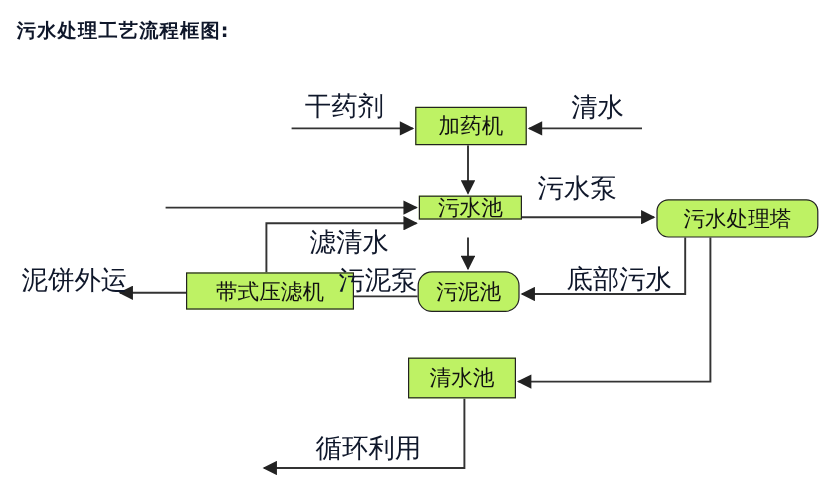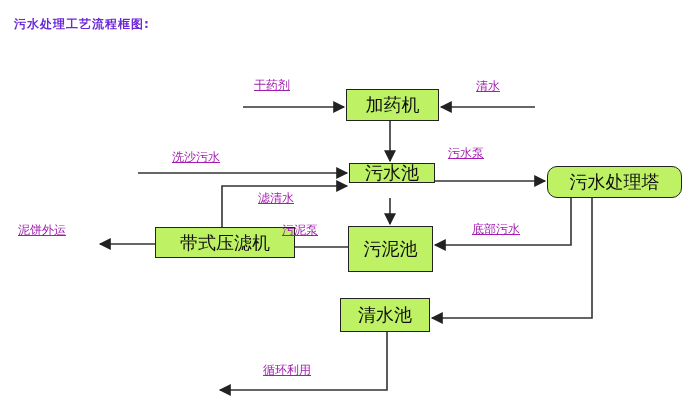--- a/index.html
+++ b/index.html
@@ -13,59 +13,58 @@
     width: 700px;
     height: 420px;
     background: #ffffff;
     overflow: hidden;
     color: #111;
   }
   #page-title {
     position: absolute;
     left: 14px;
     top: 16px;
-    font-size: 12px;
+    font-size: 16px;
     font-weight: bold;
     letter-spacing: 1px;
-    color: #6d28d9;
+    color: #0f172a;
     white-space: nowrap;
   }
   .node {
     position: absolute;
     border: 1.6px solid #222;
     background: #bef264;
     display: flex;
     align-items: center;
     justify-content: center;
     font-size: 18px;
     color: #111;
     white-space: nowrap;
     box-sizing: border-box;
     z-index: 2;
   }
   .edge-label {
     position: absolute;
-    font-size: 12px;
-    color: #a21caf;
+    font-size: 22px;
+    color: #0f172a;
     white-space: nowrap;
     z-index: 3;
     line-height: 1;
-    text-decoration: underline;
   }
   #wires {
     position: absolute;
     left: 0;
     top: 0;
     z-index: 1;
   }
   
   #node-dosing-machine        { left: 346px; top:  89px; width:  93px; height: 32px; }
   #node-sewage-pool           { left: 349px; top: 163px; width:  86px; height: 20px; }
   #node-sewage-treatment-tower{ left: 547px; top: 166px; width: 135px; height: 32px; border-radius: 10px; }
-  #node-sludge-pool           { left: 348px; top: 226px; width:  85px; height: 46px; }
+  #node-sludge-pool           { left: 348px; top: 226px; width:  85px; height: 34px; border-radius: 12px; }
   #node-belt-filter-press     { left: 155px; top: 227px; width: 140px; height: 31px; }
   #node-clear-water-pool      { left: 340px; top: 298px; width:  90px; height: 34px; text-align: right; }
   
   #label-dry-chemical   { left: 254px; top:  79px; }
   #label-clear-water    { left: 476px; top:  80px; }
   #label-sand-washing   { left: 172px; top: 151px; }
   #label-filtered-water { left: 258px; top: 192px; }
   #label-sewage-pump    { left: 448px; top: 147px; text-align: right; }
   #label-sludge-pump    { left: 282px; top: 224px; }
   #label-bottom-sewage  { left: 472px; top: 223px; }
@@ -103,21 +102,20 @@
 
   <div class="node" id="node-dosing-machine">加药机</div>
   <div class="node" id="node-sewage-pool">污水池</div>
   <div class="node" id="node-sewage-treatment-tower">污水处理塔</div>
   <div class="node" id="node-sludge-pool">污泥池</div>
   <div class="node" id="node-belt-filter-press">带式压滤机</div>
   <div class="node" id="node-clear-water-pool">清水池</div>
 
   <div class="edge-label" id="label-dry-chemical">干药剂</div>
   <div class="edge-label" id="label-clear-water">清水</div>
-  <div class="edge-label" id="label-sand-washing">洗沙污水</div>
   <div class="edge-label" id="label-filtered-water">滤清水</div>
   <div class="edge-label" id="label-sewage-pump">污水泵</div>
   <div class="edge-label" id="label-sludge-pump">污泥泵</div>
   <div class="edge-label" id="label-bottom-sewage">底部污水</div>
   <div class="edge-label" id="label-mud-cake-out">泥饼外运</div>
   <div class="edge-label" id="label-recycle-use">循环利用</div>
 
 </div>
 
 </body></html>

